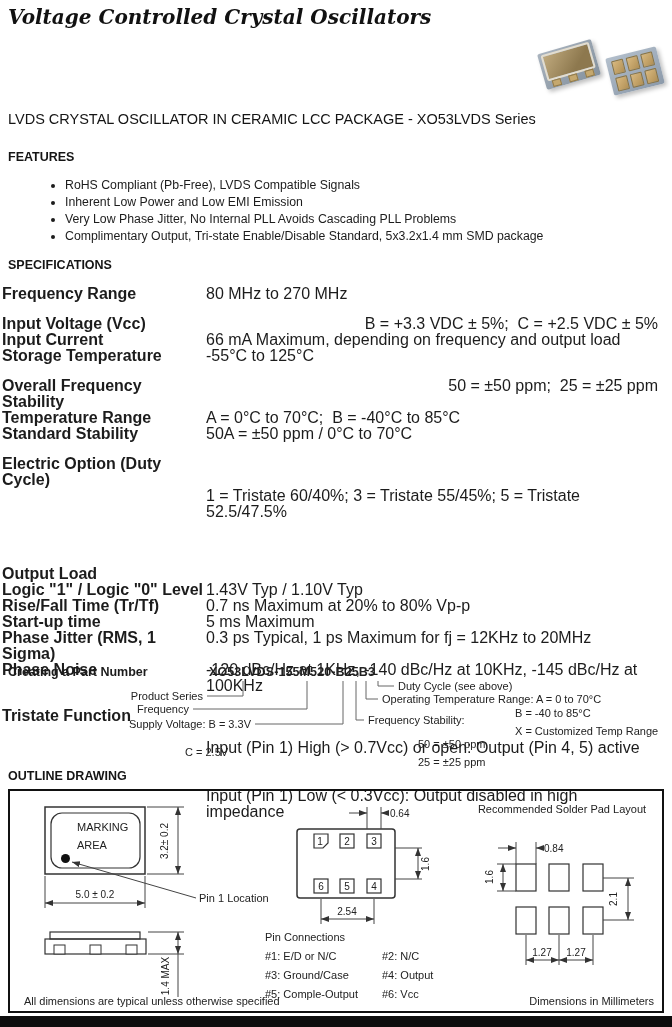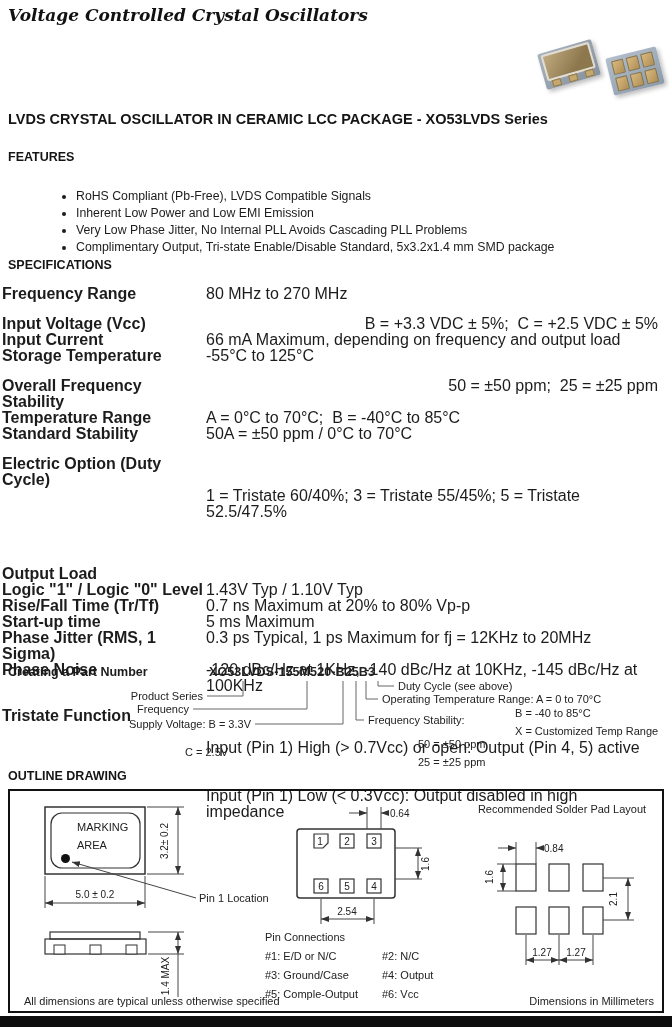--- a/index.html
+++ b/index.html
@@ -1,22 +1,22 @@
 <!DOCTYPE html>
 <html><head>
 <meta charset="utf-8">
 <style>
   html,body{margin:0;padding:0;background:#fff;}
   .doc{position:relative;width:672px;height:1027px;background:#fff;overflow:hidden;
        font-family:"Liberation Sans",sans-serif;color:#1c1c1c;}
   .series-title{position:absolute;left:8px;top:5px;font-family:"DejaVu Serif",serif;
-       font-style:italic;font-weight:bold;font-size:17px;color:#111;}
-  .main-title{position:absolute;left:8px;top:111px;font-weight:bold;font-size:14.5px;color:#151515;}
+       font-style:italic;font-weight:bold;font-size:20px;color:#111;}
+  .main-title{position:absolute;left:8px;top:111px;font-weight:normal;font-size:14.5px;color:#151515;}
   .sec-head{position:absolute;left:8px;font-weight:bold;font-size:12.5px;color:#151515;}
-  .features-list{position:absolute;left:8px;top:176px;margin:12px;padding-left:56px;font-size:12.3px;}
+  .features-list{position:absolute;left:8px;top:176px;margin:1px;padding-left:56px;font-size:12.3px;}
   .features-list li{line-height:17px;}
   .specs{position:absolute;left:2px;top:286px;width:656px;font-size:16px;}
   .spec-row{display:flex;line-height:16px;}
   .spec-row.g{margin-top:14px;justify-content:space-between;}
   .spec-label{width:204px;font-weight:bold;flex:none;}
   .spec-val{white-space:pre-wrap;}
   
   .chip{position:absolute;border-radius:2px;box-shadow:2px 3px 4px rgba(0,0,0,0.25);}
   .chip-top{left:541px;top:46px;width:56px;height:37px;transform:rotate(-16deg);
       background:linear-gradient(150deg,#aab4bf,#84919e);}

